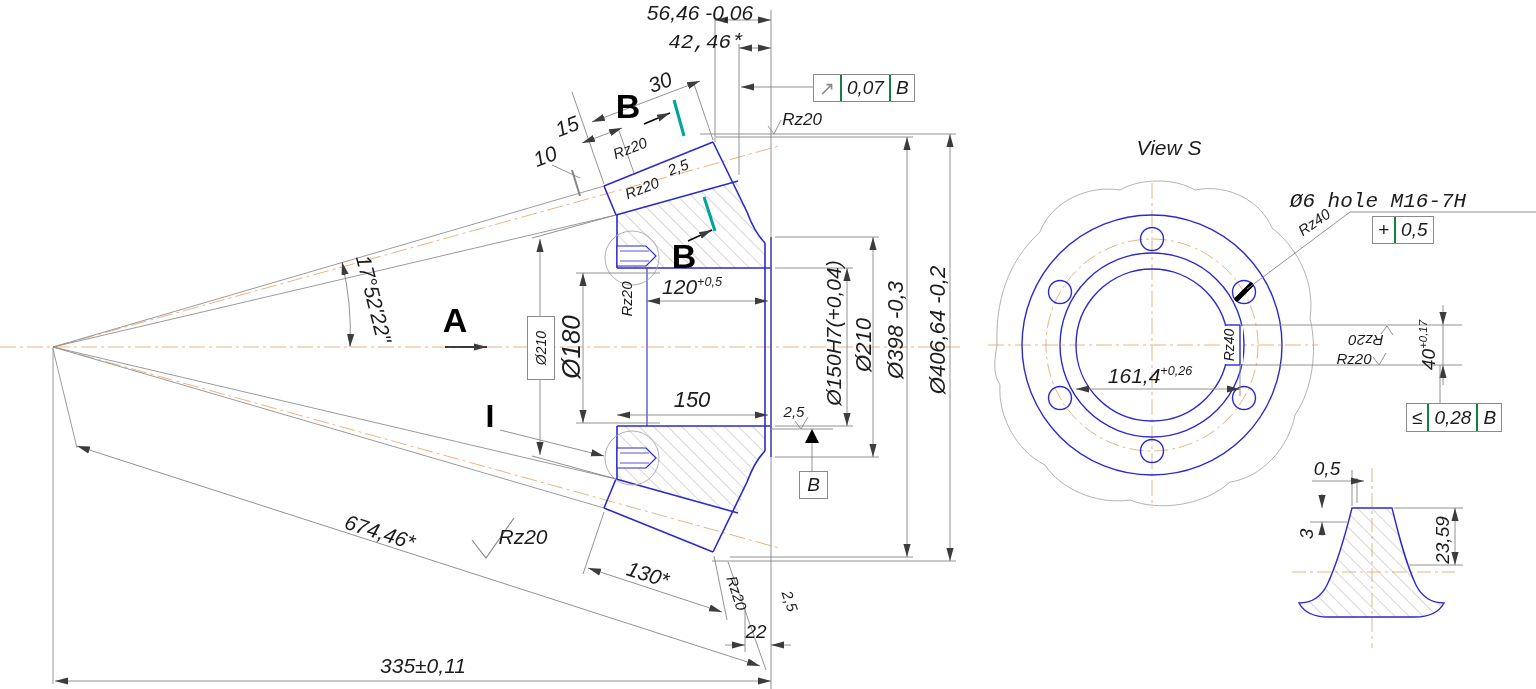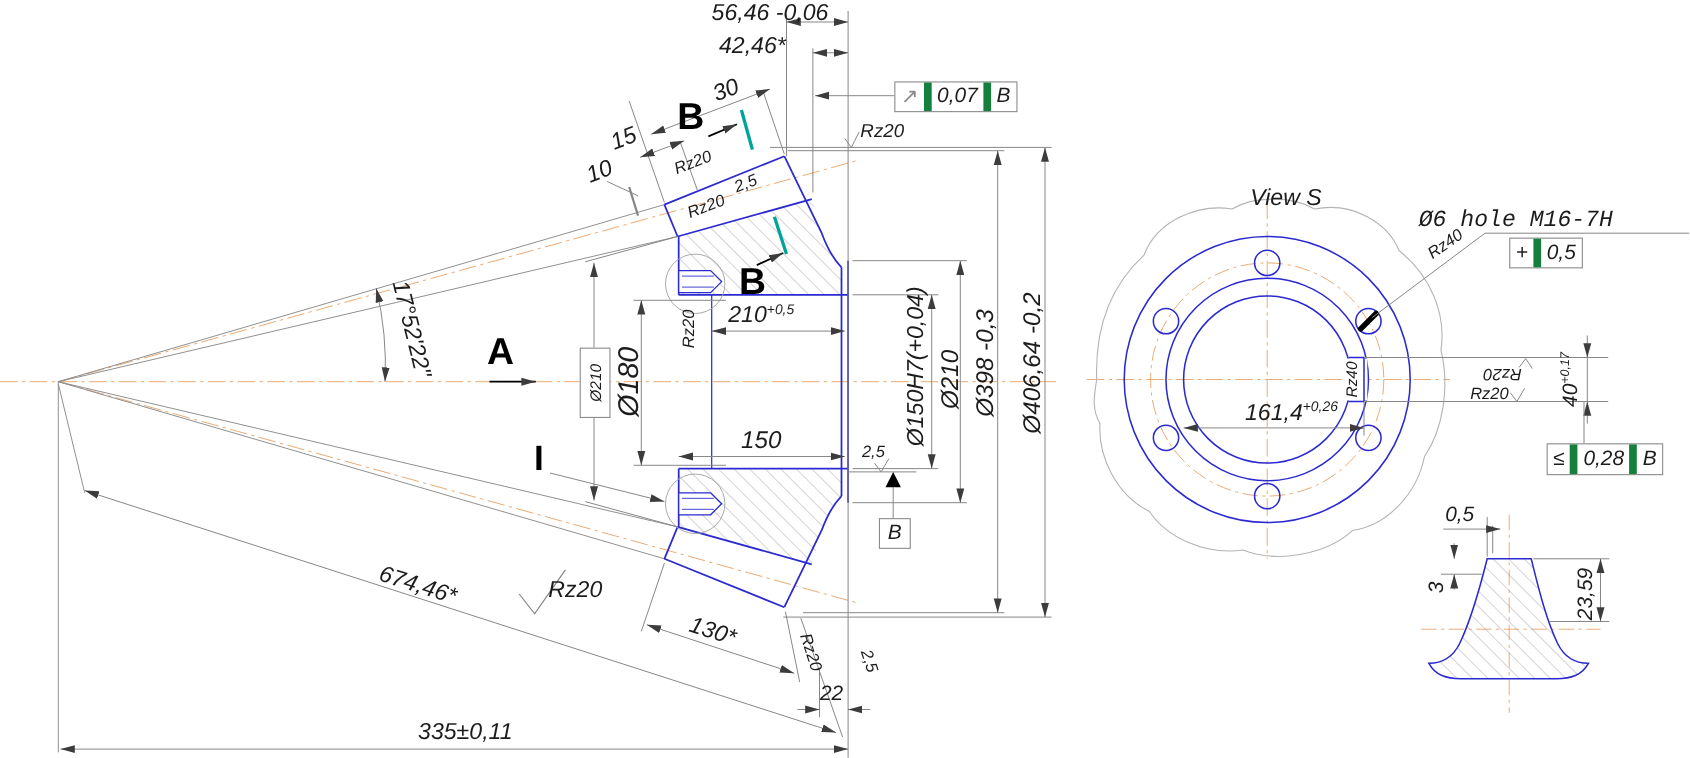--- a/index.html
+++ b/index.html
@@ -7,21 +7,21 @@
          font-family:"Liberation Sans",sans-serif;}
   #lines{position:absolute;left:0;top:0;}
   .lbl{position:absolute;font-style:italic;font-size:20px;color:#1c1c1c;white-space:nowrap;
        transform:translate(-50%,-50%);line-height:1;}
   .s14{font-size:14px}.s15{font-size:15px}.s17{font-size:17px}.s19{font-size:19px}
   .s21{font-size:21px}.s22{font-size:22px}.s26{font-size:26px}
   .big{font-style:normal;font-weight:bold;font-size:34px;color:#000;}
   .sup{font-size:0.6em;vertical-align:super;}
   .fcf{position:absolute;display:flex;background:#fff;border:1px solid #8a8a8a;align-items:stretch;}
   .fcf span{display:flex;align-items:center;justify-content:center;font-style:italic;
-            font-size:19px;color:#1c1c1c;padding:1px 5px;border-left:7px solid #15803d;}
+            font-size:19px;color:#1c1c1c;padding:1px 5px;border-left:2px solid #15803d;}
   .fcf span:first-child{border-left:none;}
   .dbox{position:absolute;border:1px solid #8a8a8a;background:#fff;display:flex;
         align-items:center;justify-content:center;font-style:italic;font-size:19px;color:#1c1c1c;}
 </style>
 </head>
 <body>
 
 <div id="stage">
 
 <svg id="lines" width="1536" height="689" viewBox="0 0 1536 689">
@@ -217,21 +217,21 @@
       <line x1="1322" y1="494" x2="1322" y2="508" marker-end="url(#ae)"></line>
       <line x1="1322" y1="536" x2="1322" y2="522" marker-end="url(#ae)"></line>
       <line x1="1394" y1="508" x2="1463" y2="508"></line>
       <line x1="1408" y1="565" x2="1463" y2="565"></line>
       <line x1="1455" y1="508" x2="1455" y2="565" marker-start="url(#as)" marker-end="url(#ae)"></line>
     </g>
   </g>
 </svg>
 
 <span class="lbl s21" style="left:700px;top:12px;">56,46 -0,06</span>
-<span class="lbl s21" style="left:684px;top:42px;">42,46*</span>
+<span class="lbl s21" style="left:706px;top:42px;font-family:Liberation Mono, monospace;">42,46*</span>
 <span class="lbl s21" style="left:660px;top:82px;transform:translate(-50%,-50%) rotate(-21deg);">30</span>
 <span class="lbl s21" style="left:567px;top:126px;transform:translate(-50%,-50%) rotate(-21deg);">15</span>
 <span class="lbl s21" style="left:545px;top:156px;transform:translate(-50%,-50%) rotate(-21deg);">10</span>
 <span class="lbl s15" style="left:630px;top:148px;transform:translate(-50%,-50%) rotate(-21deg);">Rz20</span>
 <span class="lbl s15" style="left:678px;top:167px;transform:translate(-50%,-50%) rotate(-21deg);">2,5</span>
 <span class="lbl s15" style="left:642px;top:188px;transform:translate(-50%,-50%) rotate(-21deg);">Rz20</span>
 <span class="lbl big" style="left:628px;top:106px;">B</span>
 <span class="lbl big" style="left:684px;top:256px;">B</span>
 <span class="lbl s17" style="left:802px;top:119px;">Rz20</span>
 
@@ -241,21 +241,21 @@
   <span>B</span>
 </div>
 
 <span class="lbl s21" style="left:374px;top:299px;transform:translate(-50%,-50%) rotate(76deg);">17°52'22"</span>
 <span class="lbl big" style="left:455px;top:320px;">A</span>
 <div class="dbox" style="left:527px;top:316px;width:26px;height:62px;">
   <span class="lbl s14" style="position:static;transform:rotate(-90deg);">Ø210</span>
 </div>
 <span class="lbl s26" style="left:571px;top:347px;transform:translate(-50%,-50%) rotate(-90deg);">Ø180</span>
 <span class="lbl s15" style="left:626px;top:299px;transform:translate(-50%,-50%) rotate(-90deg);">Rz20</span>
-<span class="lbl s21" style="left:692px;top:286px;"><span>210</span><span class="sup">+0,5</span></span>
+<span class="lbl s21" style="left:692px;top:286px;"><span>120</span><span class="sup">+0,5</span></span>
 <span class="lbl s22" style="left:692px;top:400px;">150</span>
 <span class="lbl big" style="left:490px;top:416px;font-size:32px;">I</span>
 
 <span class="lbl s21" style="left:833px;top:333px;transform:translate(-50%,-50%) rotate(-90deg);">Ø150H7(+0,04)</span>
 <span class="lbl s22" style="left:864px;top:345px;transform:translate(-50%,-50%) rotate(-90deg);">Ø210</span>
 <span class="lbl s22" style="left:896px;top:330px;transform:translate(-50%,-50%) rotate(-90deg);">Ø398 -0,3</span>
 <span class="lbl s22" style="left:938px;top:330px;transform:translate(-50%,-50%) rotate(-90deg);">Ø406,64 -0,2</span>
 
 <span class="lbl s15" style="left:794px;top:411px;">2,5</span>
 <div class="dbox" style="left:799px;top:471px;width:27px;height:26px;">
@@ -263,29 +263,29 @@
 </div>
 
 <span class="lbl s21" style="left:523px;top:536px;">Rz20</span>
 <span class="lbl s21" style="left:380px;top:532px;transform:translate(-50%,-50%) rotate(17.5deg);">674,46*</span>
 <span class="lbl s21" style="left:648px;top:574px;transform:translate(-50%,-50%) rotate(17.5deg);">130*</span>
 <span class="lbl s15" style="left:737px;top:593px;transform:translate(-50%,-50%) rotate(72deg);">Rz20</span>
 <span class="lbl s15" style="left:790px;top:601px;transform:translate(-50%,-50%) rotate(72deg);">2,5</span>
 <span class="lbl s19" style="left:756px;top:631px;">22</span>
 <span class="lbl s21" style="left:423px;top:665px;">335±0,11</span>
 
-<span class="lbl s21" style="left:1169px;top:147px;margin-top:33px;">View S</span>
+<span class="lbl s21" style="left:1169px;top:147px;">View S</span>
 <span class="lbl s15" style="left:1314px;top:222px;transform:translate(-50%,-50%) rotate(-35deg);">Rz40</span>
 <span class="lbl s21" style="left:1378px;top:201px;font-family:Liberation Mono, monospace;">Ø6 hole M16-7H</span>
 <div class="fcf" style="left:1372px;top:216px;height:26px;">
   <span>+</span>
   <span>0,5</span>
 </div>
 <span class="lbl s14" style="left:1229px;top:345px;transform:translate(-50%,-50%) rotate(-90deg);">Rz40</span>
-<span class="lbl s21" style="left:1150px;top:375px;margin-left:24px;"><span>161,4</span><span class="sup">+0,26</span></span>
+<span class="lbl s21" style="left:1150px;top:375px;"><span>161,4</span><span class="sup">+0,26</span></span>
 <span class="lbl s15" style="left:1366px;top:340px;transform:translate(-50%,-50%) rotate(180deg);">Rz20</span>
 <span class="lbl s15" style="left:1354px;top:358px;">Rz20</span>
 <span class="lbl s19" style="left:1428px;top:345px;transform:translate(-50%,-50%) rotate(-90deg);"><span>40</span><span class="sup">+0,17</span></span>
 <div class="fcf" style="left:1406px;top:403px;height:27px;">
   <span style="font-style:normal;">≤</span>
   <span>0,28</span>
   <span>B</span>
 </div>
 
 <span class="lbl s19" style="left:1327px;top:468px;">0,5</span>

